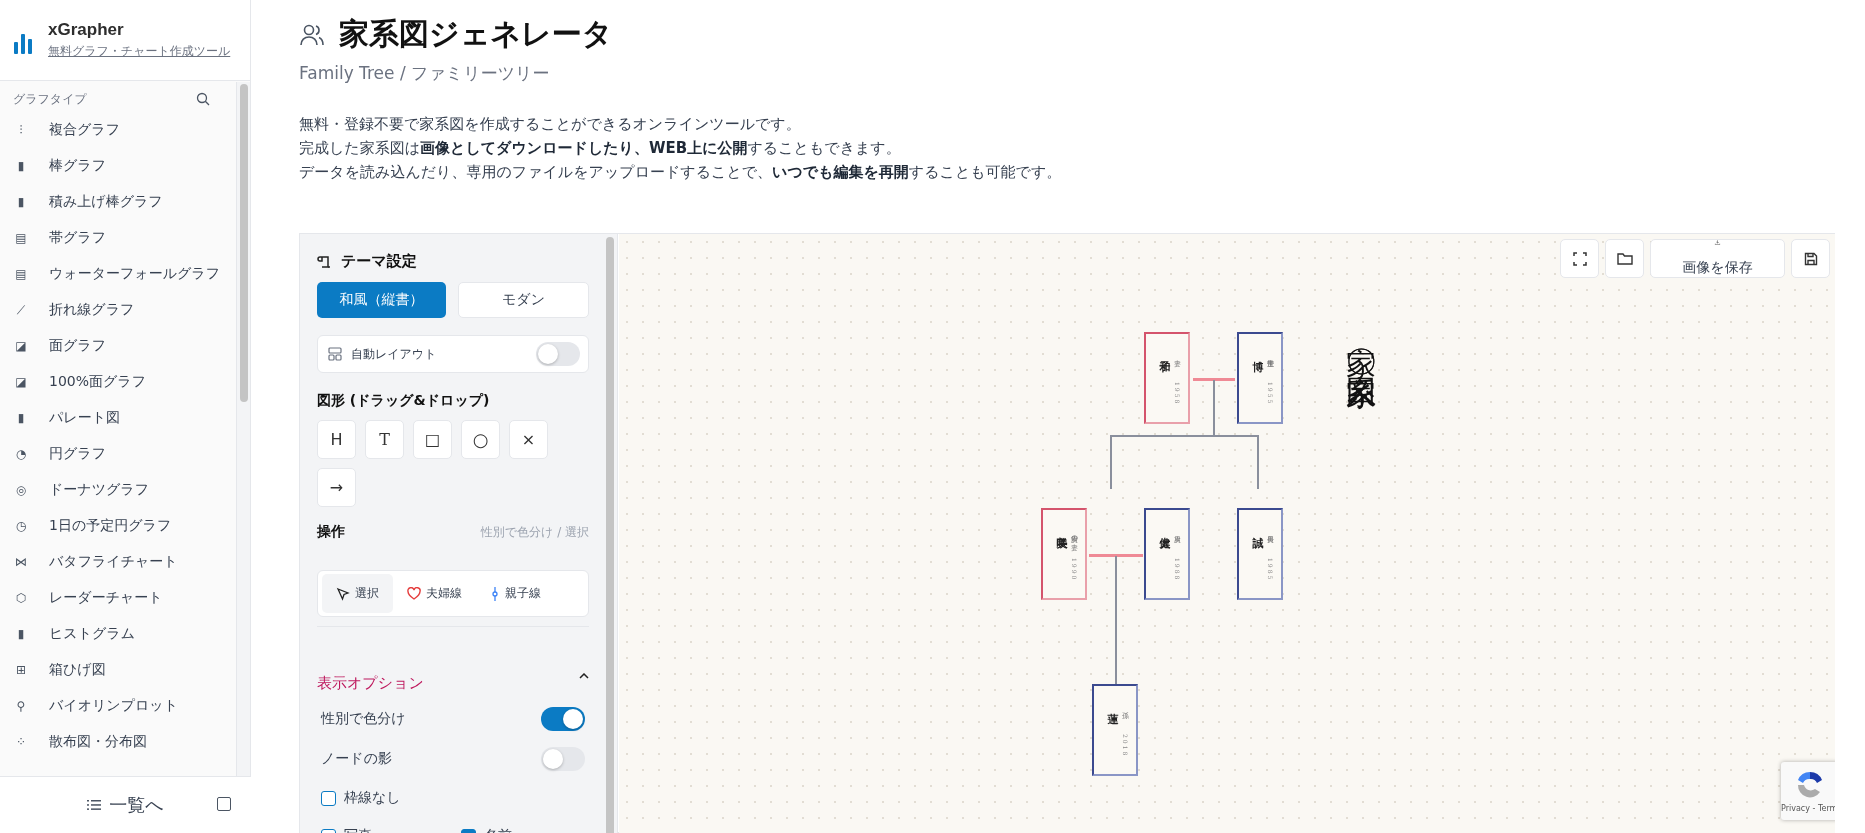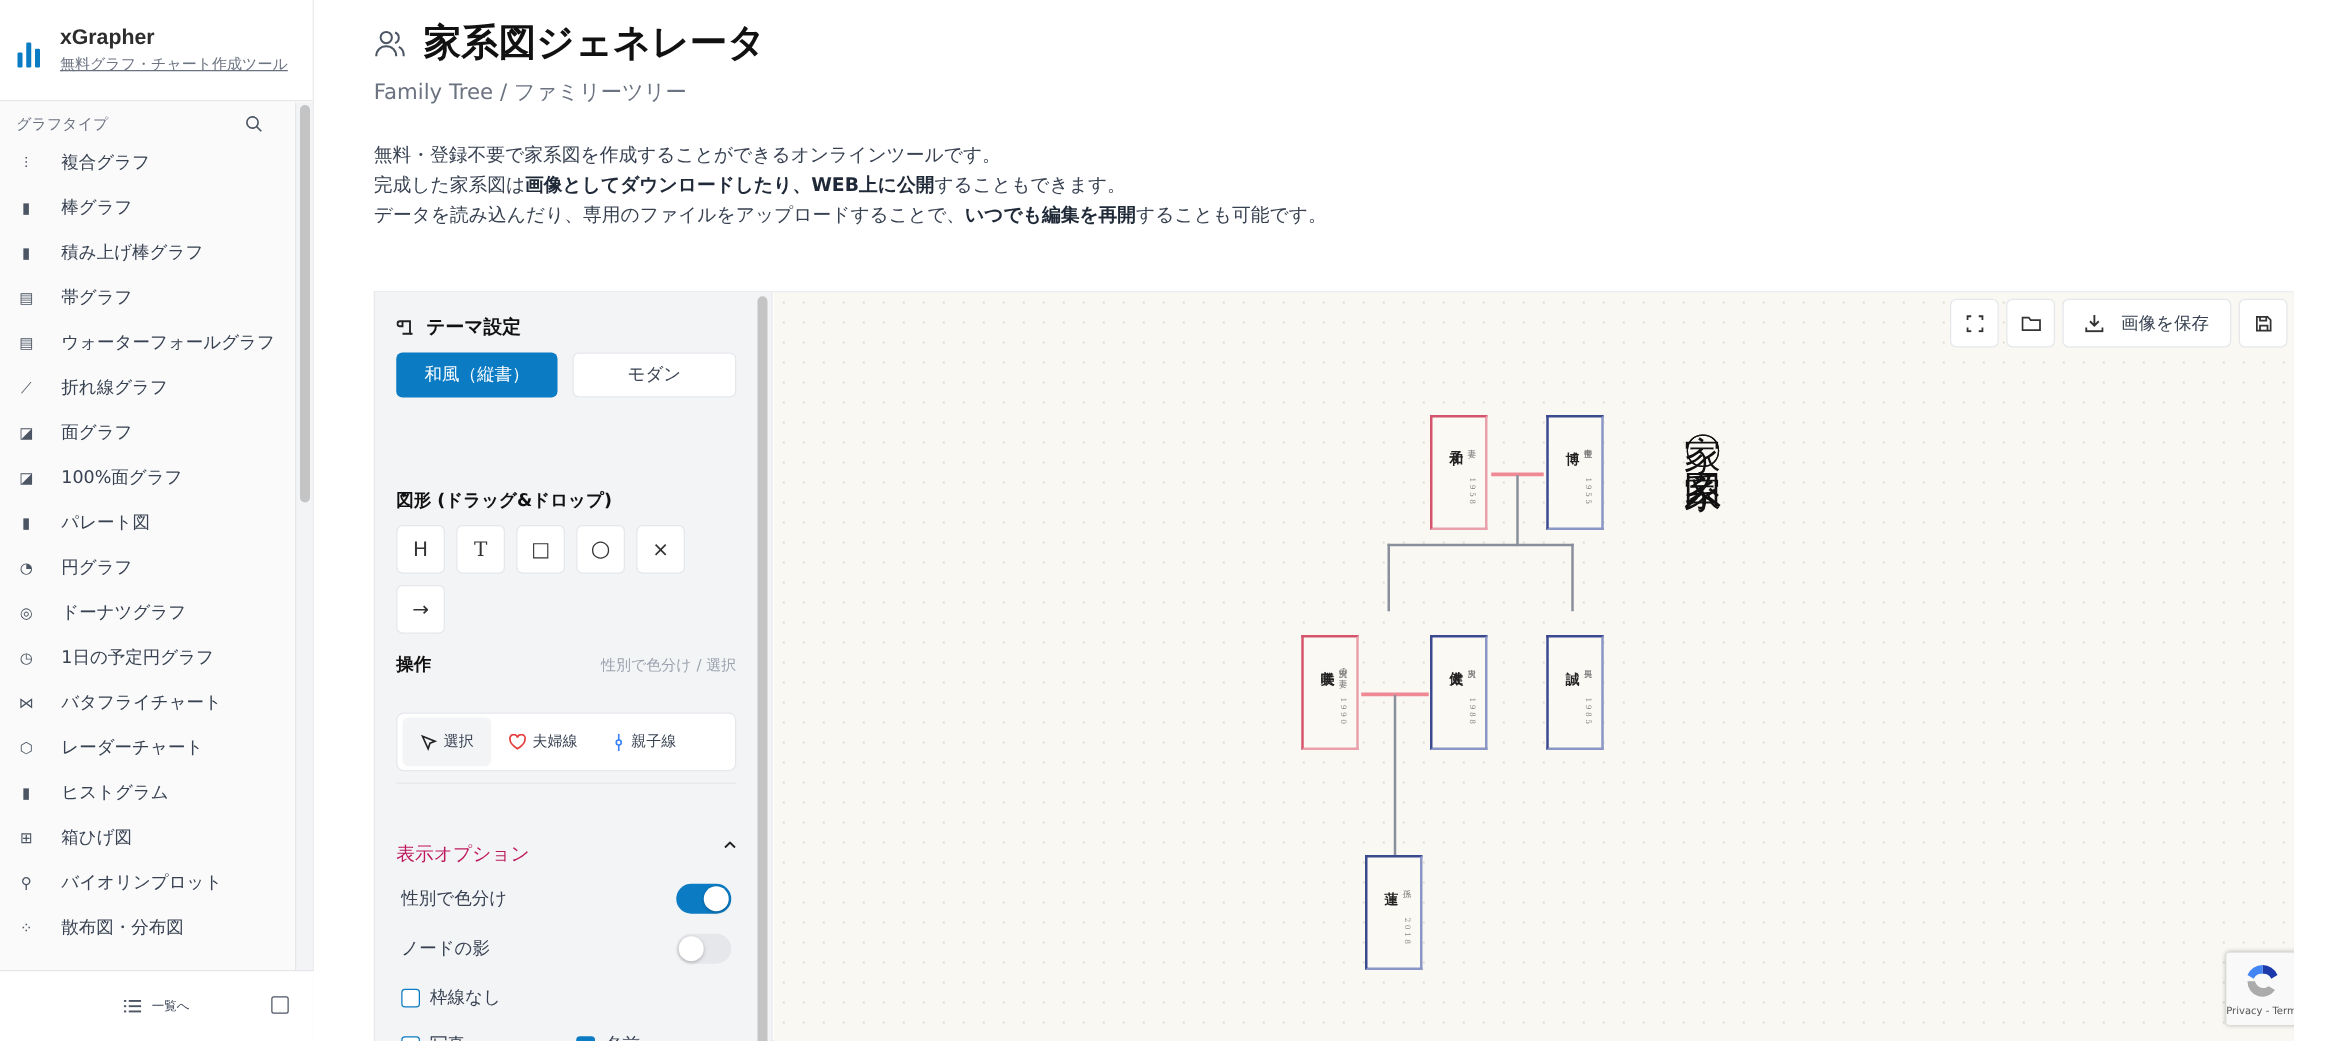--- a/index.html
+++ b/index.html
@@ -12,21 +12,21 @@
   .brand-logo { width: 20px; height: 22px; display: flex; align-items: flex-end; gap: 3px; margin-right: 14px; margin-top: 6px; }
   .brand-logo span { display: block; width: 4px; background: #0b7bc4; border-radius: 1px; }
   .brand-title { font-size: 17px; font-weight: bold; color: #2d2d2d; font-family: "Liberation Sans", sans-serif; }
   .brand-sub { font-size: 12px; color: #6b7280; margin-top: 3px; text-decoration: underline; }
   .sb-scroll { position: absolute; top: 72px; left: 0; width: 236px; height: 694px; overflow: hidden; }
   .sb-section { display: flex; justify-content: space-between; align-items: center; padding: 14px 26px 0 13px; height: 40px; font-size: 12px; color: #6b7280; }
   .sb-item { display: flex; align-items: center; height: 36px; padding-left: 13px; font-size: 14px; color: #374151; }
   .sb-item .ic { width: 16px; height: 16px; margin-right: 20px; color: #4b5563; display: flex; align-items: center; justify-content: center; }
   .sb-scrollbar { position: absolute; top: 82px; left: 236px; width: 14px; height: 694px; background: #f3f4f6; border-left: 1px solid #e5e7eb; }
   .sb-thumb { position: absolute; left: 3px; top: 2px; width: 8px; height: 318px; background: #c4c4c4; border-radius: 4px; }
-  .sb-footer { position: absolute; left: 0; bottom: 0; width: 251px; height: 57px; border-top: 1px solid #e5e7eb; background: #fff; display: flex; align-items: center; justify-content: center; font-size: 10px; color: #374151; }
+  .sb-footer { position: absolute; left: 0; bottom: 0; width: 251px; height: 57px; border-top: 1px solid #e5e7eb; background: #fff; display: flex; align-items: center; justify-content: center; font-size: 18px; color: #374151; }
   .sb-footer .collapse { position: absolute; right: 20px; top: 20px; width: 14px; height: 14px; border: 1.5px solid #4b5563; border-radius: 2px; }
 
   
   .main { position: absolute; left: 252px; top: 0; right: 0; height: 833px; background: #fff; }
   .page-head { position: absolute; left: 47px; top: 14px; display: flex; align-items: center; }
   .page-title { font-size: 30px; font-weight: bold; color: #111; margin-left: 14px; text-align: center; }
   .page-sub { position: absolute; left: 47px; top: 62px; font-size: 17px; color: #6b7280; }
   .desc { position: absolute; left: 47px; top: 112px; font-size: 15px; line-height: 24px; color: #374151; }
   .desc b { color: #1f2937; }
 
@@ -220,20 +220,33 @@
               <path d="M3 3h8v10H5"></path>
               <path d="M3 3a2 2 0 0 0 0 4h2V3"></path>
               <path d="M11 13h2"></path>
             </svg>
           <span>テーマ設定</span>
         </div>
         <div class="pn seg" style="top:48px">
           <div class="on">和風（縦書）</div>
           <div class="off">モダン</div>
         </div>
+        <div class="pn card" style="top:101px;height:38px;display:flex;align-items:center;justify-content:space-between;padding:0 8px 0 10px;">
+          <span style="display:flex;align-items:center;gap:9px;font-size:12px;color:#374151;">
+            <svg width="14" height="14" viewBox="0 0 14 14" fill="none" stroke="#6b7280" stroke-width="1.2">
+                <rect x="1" y="1" width="12" height="5" rx="1"></rect>
+                <rect x="1" y="8" width="5" height="5" rx="1"></rect>
+                <rect x="8" y="8" width="5" height="5" rx="1"></rect>
+              </svg>
+            <span>自動レイアウト</span>
+          </span>
+          <div class="toggle off">
+              <div class="knob"></div>
+            </div>
+        </div>
         <div class="pn" style="top:158px;font-size:14px;font-weight:bold;color:#111;">図形 (ドラッグ&amp;ドロップ)</div>
         <div class="pn" style="top:186px;display:flex;flex-wrap:wrap;gap:9px;width:240px;">
           <div class="shape-btn">H</div>
           <div class="shape-btn" style="font-family:'DejaVu Serif',serif;">T</div>
           <div class="shape-btn">□</div>
           <div class="shape-btn" style="font-size:18px;">○</div>
           <div class="shape-btn">×</div>
           <div class="shape-btn">→</div>
         </div>
         <div class="pn" style="top:289px;display:flex;justify-content:space-between;align-items:center;">
@@ -304,21 +317,21 @@
           <div class="tb-btn icon">
             <svg width="14" height="14" viewBox="0 0 14 14" fill="none" stroke="#333" stroke-width="1.5">
                 <path d="M1 4V1h3M10 1h3v3M13 10v3h-3M4 13H1v-3"></path>
               </svg>
           </div>
           <div class="tb-btn icon">
             <svg width="16" height="13" viewBox="0 0 16 13" fill="none" stroke="#333" stroke-width="1.4">
                 <path d="M1 2h5l1.5 2H15v8H1z"></path>
               </svg>
           </div>
-          <div class="tb-btn" style="width:135px;">
+          <div class="tb-btn" style="width:135px;flex-direction:column;">
             <svg width="15" height="15" viewBox="0 0 15 15" fill="none" stroke="#333" stroke-width="1.5">
                 <path d="M7.5 1v8M4 6l3.5 3.5L11 6M1 11v3h13v-3"></path>
               </svg>
             <span>画像を保存</span>
           </div>
           <div class="tb-btn icon">
             <svg width="14" height="14" viewBox="0 0 14 14" fill="none" stroke="#333" stroke-width="1.4">
                 <path d="M1.5 1.5h8.5l2.5 2.5v8.5h-11z"></path>
                 <path d="M4 1.5v3h5v-3M4 12.5v-4h6v4"></path>
               </svg>

